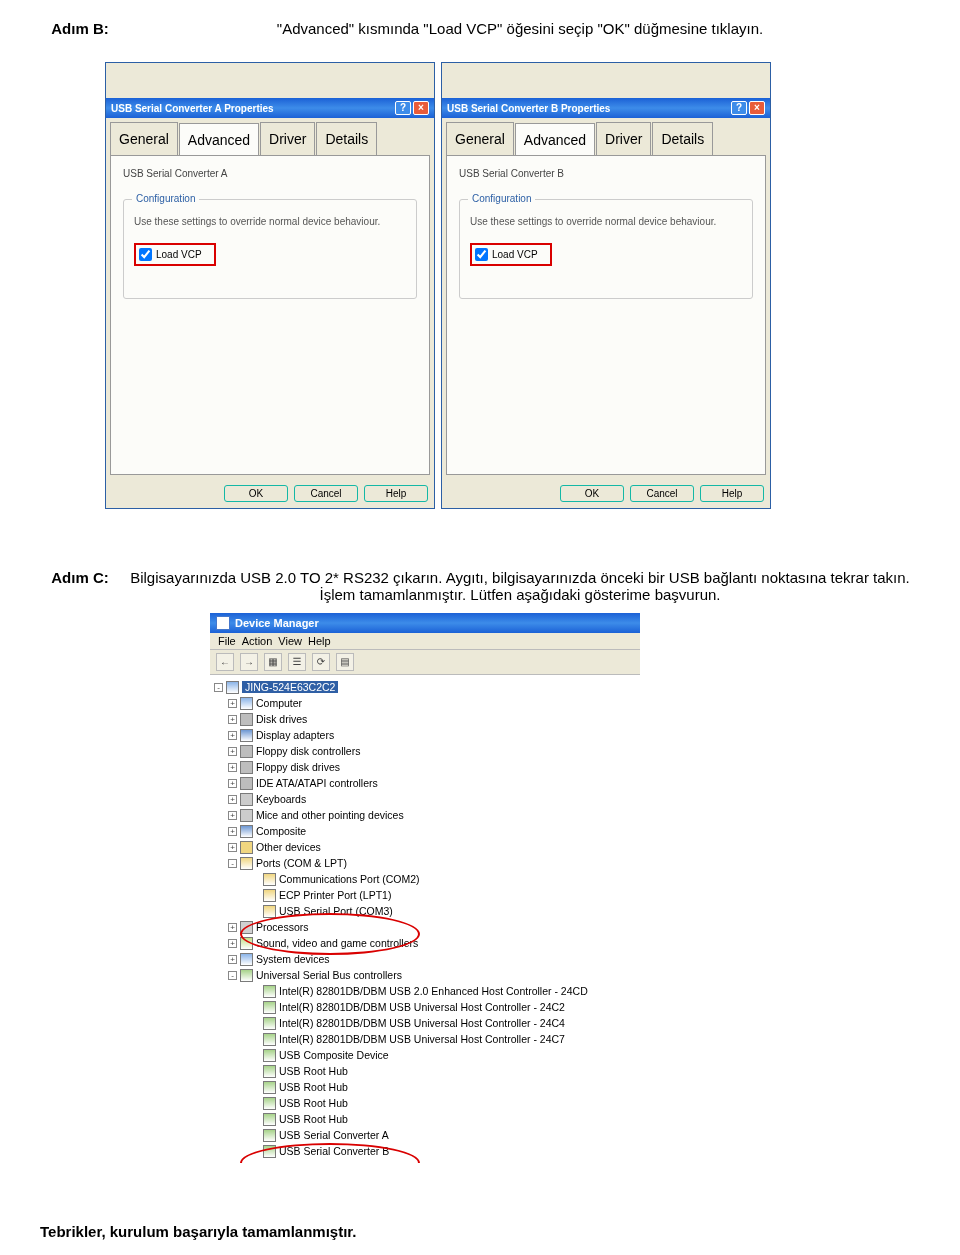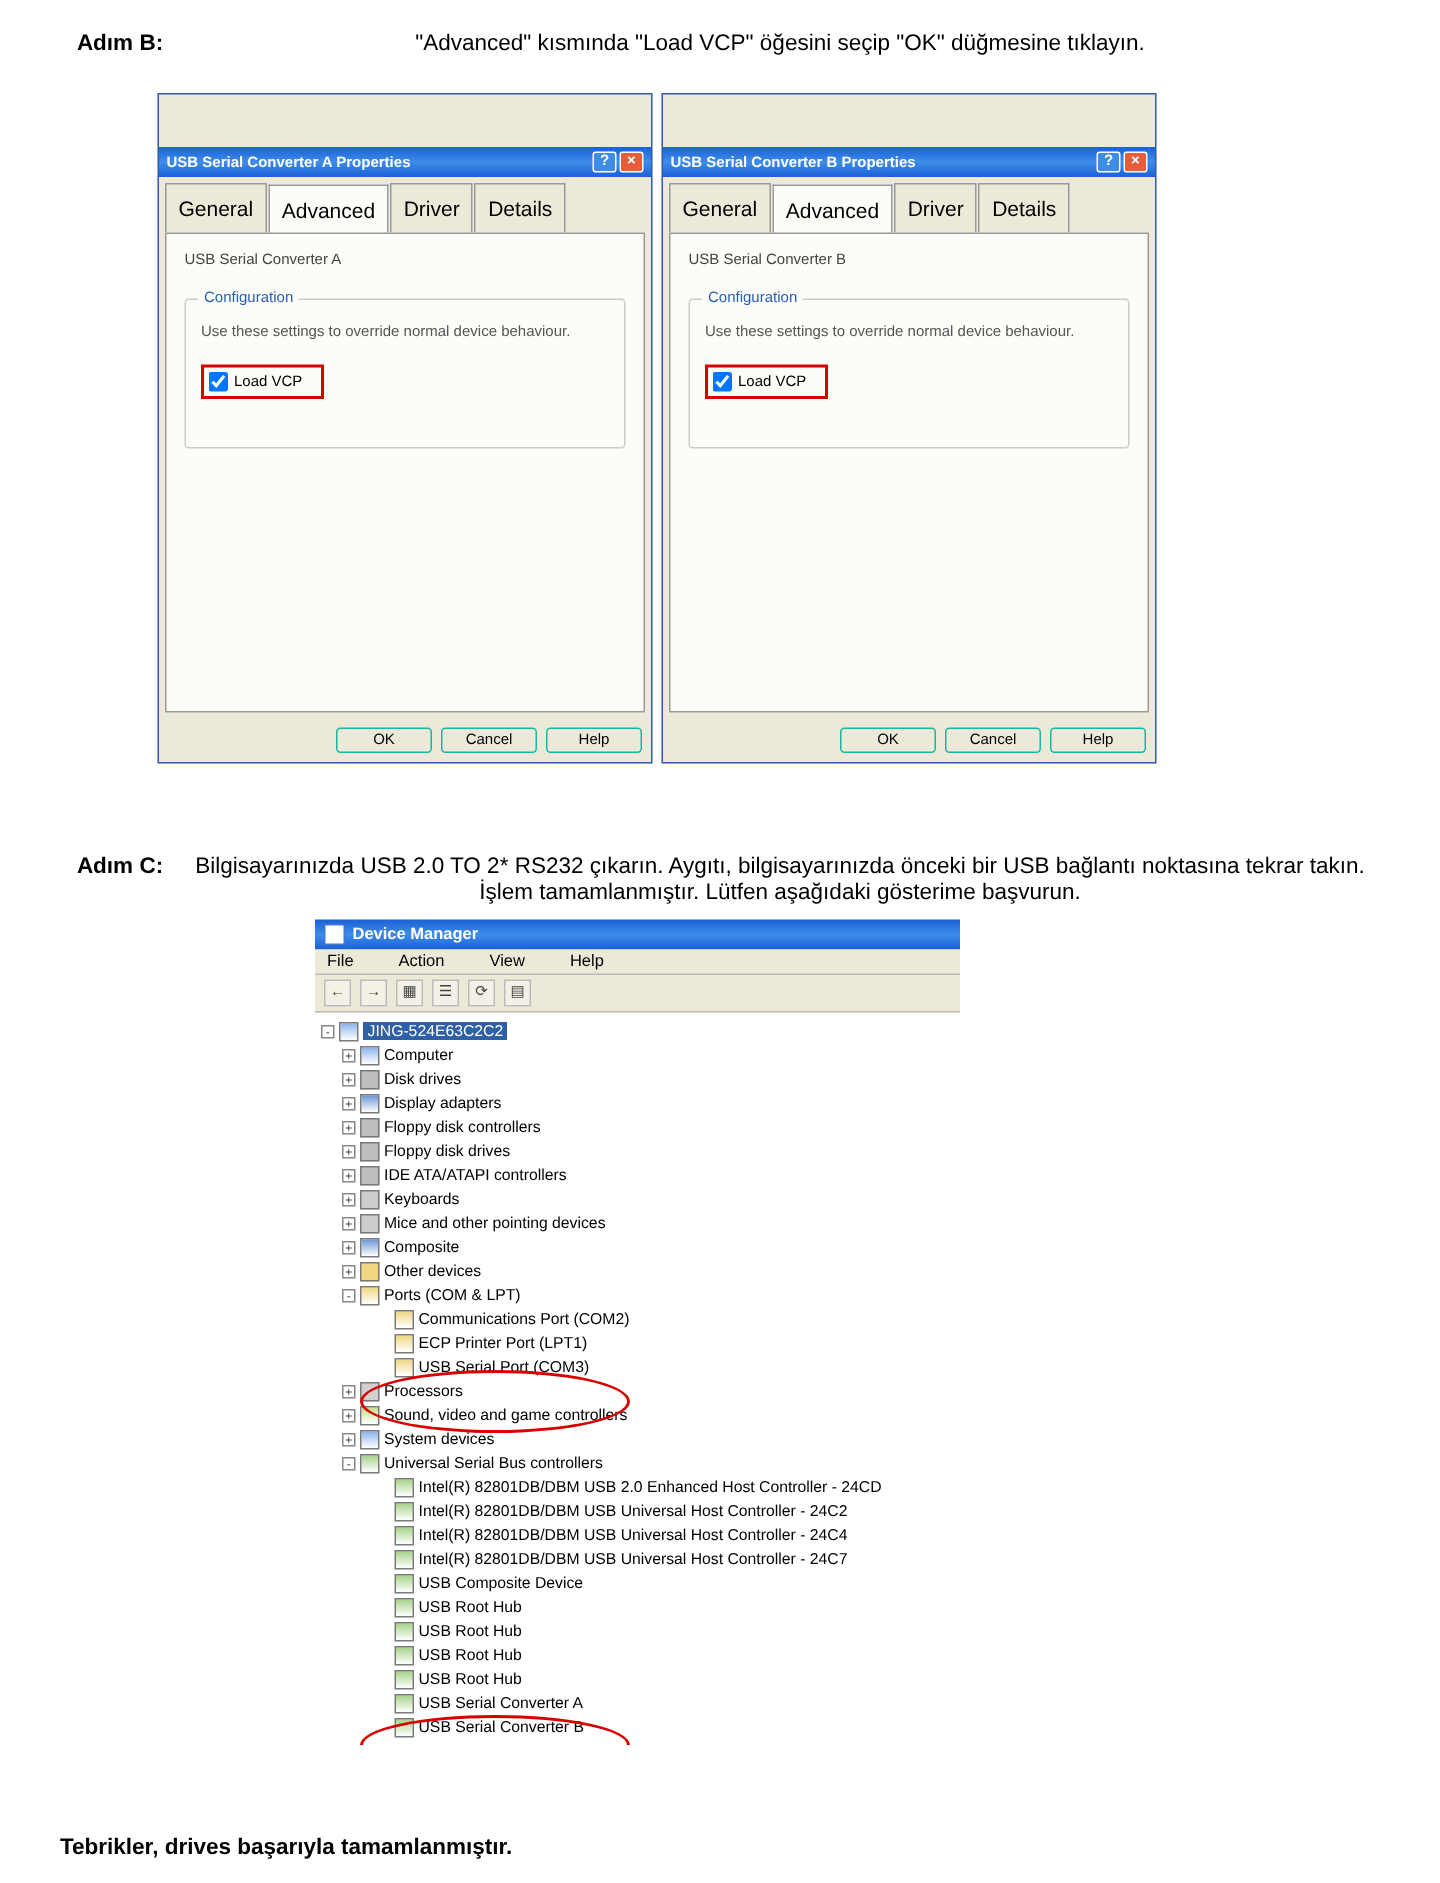--- a/index.html
+++ b/index.html
@@ -124,21 +124,21 @@
     width: 14px; height: 14px;
     background: #fff;
     margin-right: 5px;
     display: inline-block;
     border: 1px solid #4477cc;
   }
   .dm-menu {
     background: #ece9d8;
     font-size: 11px;
     display: flex;
-    gap: 30px;
+    gap: 6px;
     padding: 2px 8px;
     border-bottom: 1px solid #bbb;
   }
   .dm-toolbar {
     background: #ece9d8;
     padding: 3px 6px;
     display: flex;
     gap: 6px;
     border-bottom: 1px solid #bbb;
   }
@@ -449,13 +449,13 @@
         <span class="exp blank"></span>
         <span class="ico usb"></span>
         <span class="lbl">USB Serial Converter B</span>
       </div>
 
     <div class="oval" style="top:238px; left:30px; width:180px; height:42px;"></div>
     <div class="oval" style="top:468px; left:30px; width:180px; height:40px;"></div>
   </div>
 </div>
 
-<div class="congrats">Tebrikler, drives başarıyla tamamlanmıştır.</div>
+<div class="congrats">Tebrikler, kurulum başarıyla tamamlanmıştır.</div>
 
 </body></html>

